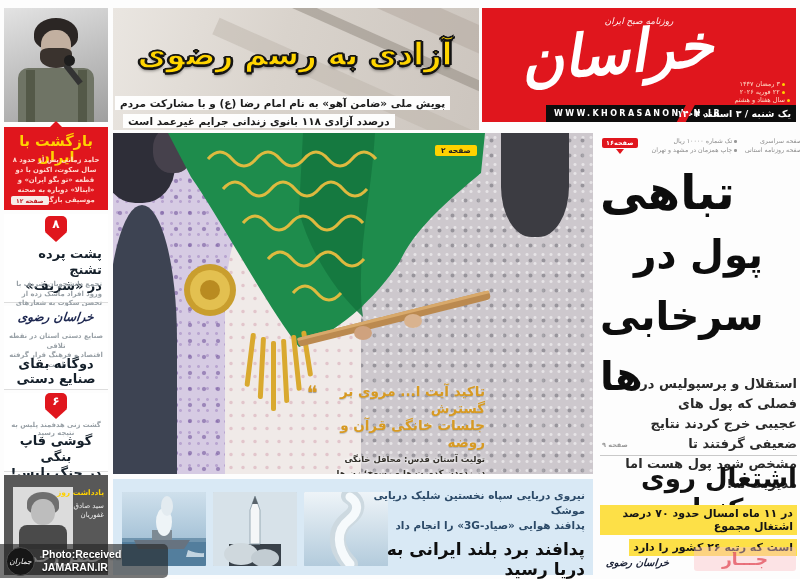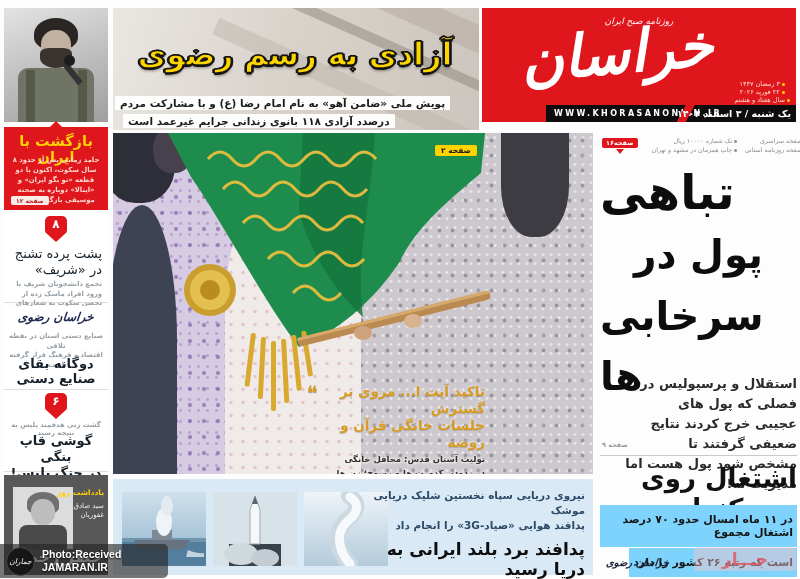--- a/index.html
+++ b/index.html
@@ -78,21 +78,21 @@
   .bigline1{font-size:47px;line-height:62px;}
   .bigline2{font-size:39px;line-height:62px;text-align:center;}
   .bigline3{font-size:40px;line-height:60px;}
   #main-deck{left:0;top:238px;width:197px;text-align:right;font-size:13px;font-weight:bold;color:#2b2b2b;line-height:20px;}
   .ptag{font-size:6.5px;color:#9a9a9a;font-weight:bold;}
   #main-ptag{left:2px;top:305px;}
   #right-divider{left:0;top:319px;width:197px;height:1px;background:#c9c9c9;}
   #job-headline{left:0;top:327px;width:197px;text-align:right;font-size:26px;font-weight:bold;color:#111;}
   #job-hl{left:0;top:369px;width:197px;text-align:right;}
   #job-hl div{margin-bottom:1px;}
-  #job-hl span{display:inline-block;background:#7dd3fc;color:#151515;font-size:11px;font-weight:bold;padding:8px 4px;}
+  #job-hl span{display:inline-block;background:#fde047;color:#151515;font-size:11px;font-weight:bold;padding:2px 4px;}
   #job-brand{left:6px;top:421px;font-size:10px;color:#20263a;}
 
   
   #jar{left:694px;top:547px;width:102px;height:24px;background:rgba(250,195,200,.45);border-radius:3px;
        text-align:center;font-size:17px;font-weight:bold;color:rgba(228,85,98,.8);line-height:24px;letter-spacing:1px;}
 
   
   #bluebox{left:113px;top:479px;width:480px;height:96px;background:#d9e9f5;}
   .navpic{top:13px;width:84px;height:74px;background:#bcd2e2;overflow:hidden;border-radius:1px;}
   #navpic1{left:9px;} #navpic2{left:100px;} #navpic3{left:191px;}
@@ -108,21 +108,21 @@
   #music-body{left:5px;top:28px;width:94px;text-align:center;font-size:6.8px;font-weight:bold;color:#ffd9d1;line-height:10px;}
   #music-chip{left:7px;bottom:5px;background:#f7ece8;color:#c0161d;font-size:6px;font-weight:bold;padding:1px 5px;border-radius:2px;}
 
   .white-item{background:#fff;border-bottom:1px solid #ddd;}
   .badge{left:41px;width:22px;text-align:center;}
   .badge .brect{background:#e0161d;border-radius:5px 5px 1px 1px;color:#fff;font-size:12px;font-weight:bold;line-height:16px;height:16px;}
   .badge .btri{width:0;height:0;margin:0 auto;border-left:11px solid transparent;border-right:11px solid transparent;border-top:10px solid #e0161d;}
 
   #sharif{top:214px;height:88px;}
   #sharif .badge{top:2px;}
-  #sharif-title{right:6px;top:32px;width:94px;text-align:right;font-size:13px;font-weight:normal;color:#15202b;line-height:16px;}
+  #sharif-title{right:6px;top:32px;width:94px;text-align:right;font-size:13px;font-weight:bold;color:#15202b;line-height:16px;}
   #sharif-body{right:6px;top:66px;width:94px;text-align:right;font-size:6.8px;font-weight:bold;color:#98a0a6;line-height:9.5px;}
 
   #crafts{top:306px;height:83px;}
   #crafts-brand{left:0;top:4px;width:104px;text-align:center;font-size:12px;color:#1d2750;}
   #crafts-body{left:3px;top:26px;width:98px;text-align:center;font-size:6.8px;font-weight:bold;color:#98a0a6;line-height:9.5px;}
   #crafts-title{left:0;top:50px;width:104px;text-align:center;font-size:13px;font-weight:bold;color:#15202b;}
 
   #police{top:393px;height:78px;}
   #police .badge{top:0px;}
   #police-body{left:3px;top:28px;width:98px;text-align:center;font-size:6.8px;font-weight:bold;color:#98a0a6;}

